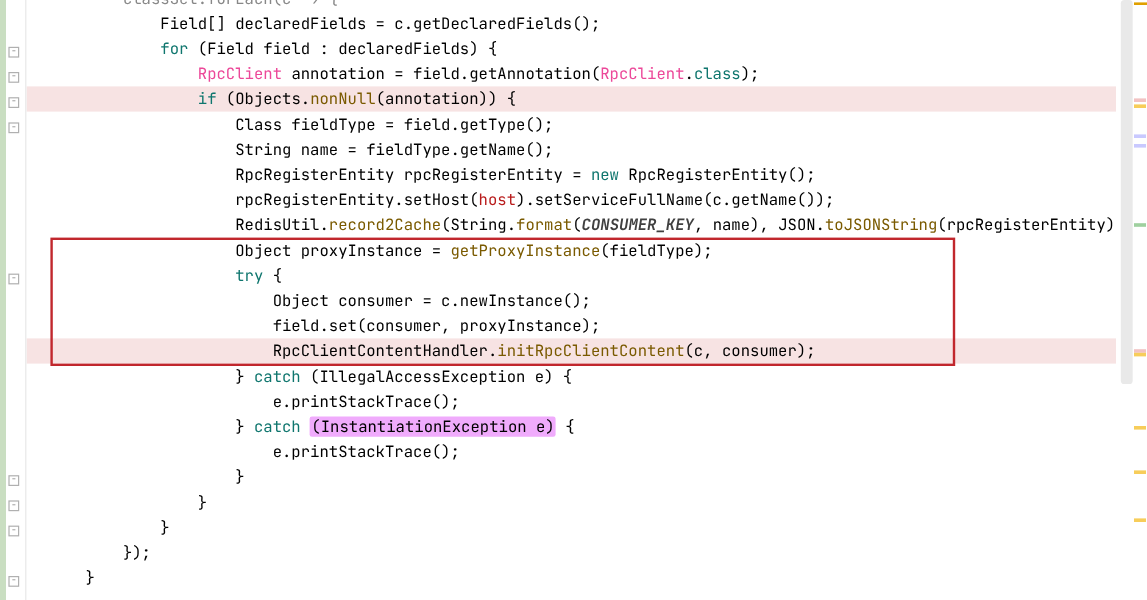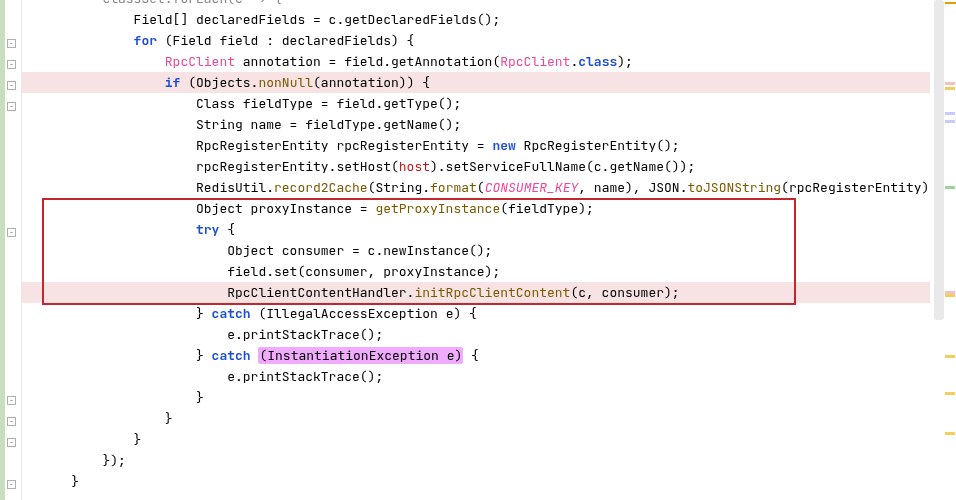--- a/index.html
+++ b/index.html
@@ -59,25 +59,25 @@
   }
   .hl-pink {
     background: #f7e3e3;
     display: inline-block;
     height: 21px;
     position: absolute;
     z-index: -1;
     left: -40px;
     right: -500px;
   }
-  .kw { color: #1d4ed8; font-weight: bold; }
+  .kw { color: #0f766e; font-weight: normal; }
   .cls { color: #ec4899; }
   .method { color: #7a5a00; }
   .param { color: #b91c1c; }
-  .const { color: #ec4899; font-style: italic; font-weight: normal; }
+  .const { color: #404040; font-style: italic; font-weight: bold; }
   .warn-box {
     background: #f0abfc;
     border-radius: 2px;
     padding: 0 1px;
   }
   
   .red-box {
     position: absolute;
     border: 2px solid #c1272d;
     left: 42px;

